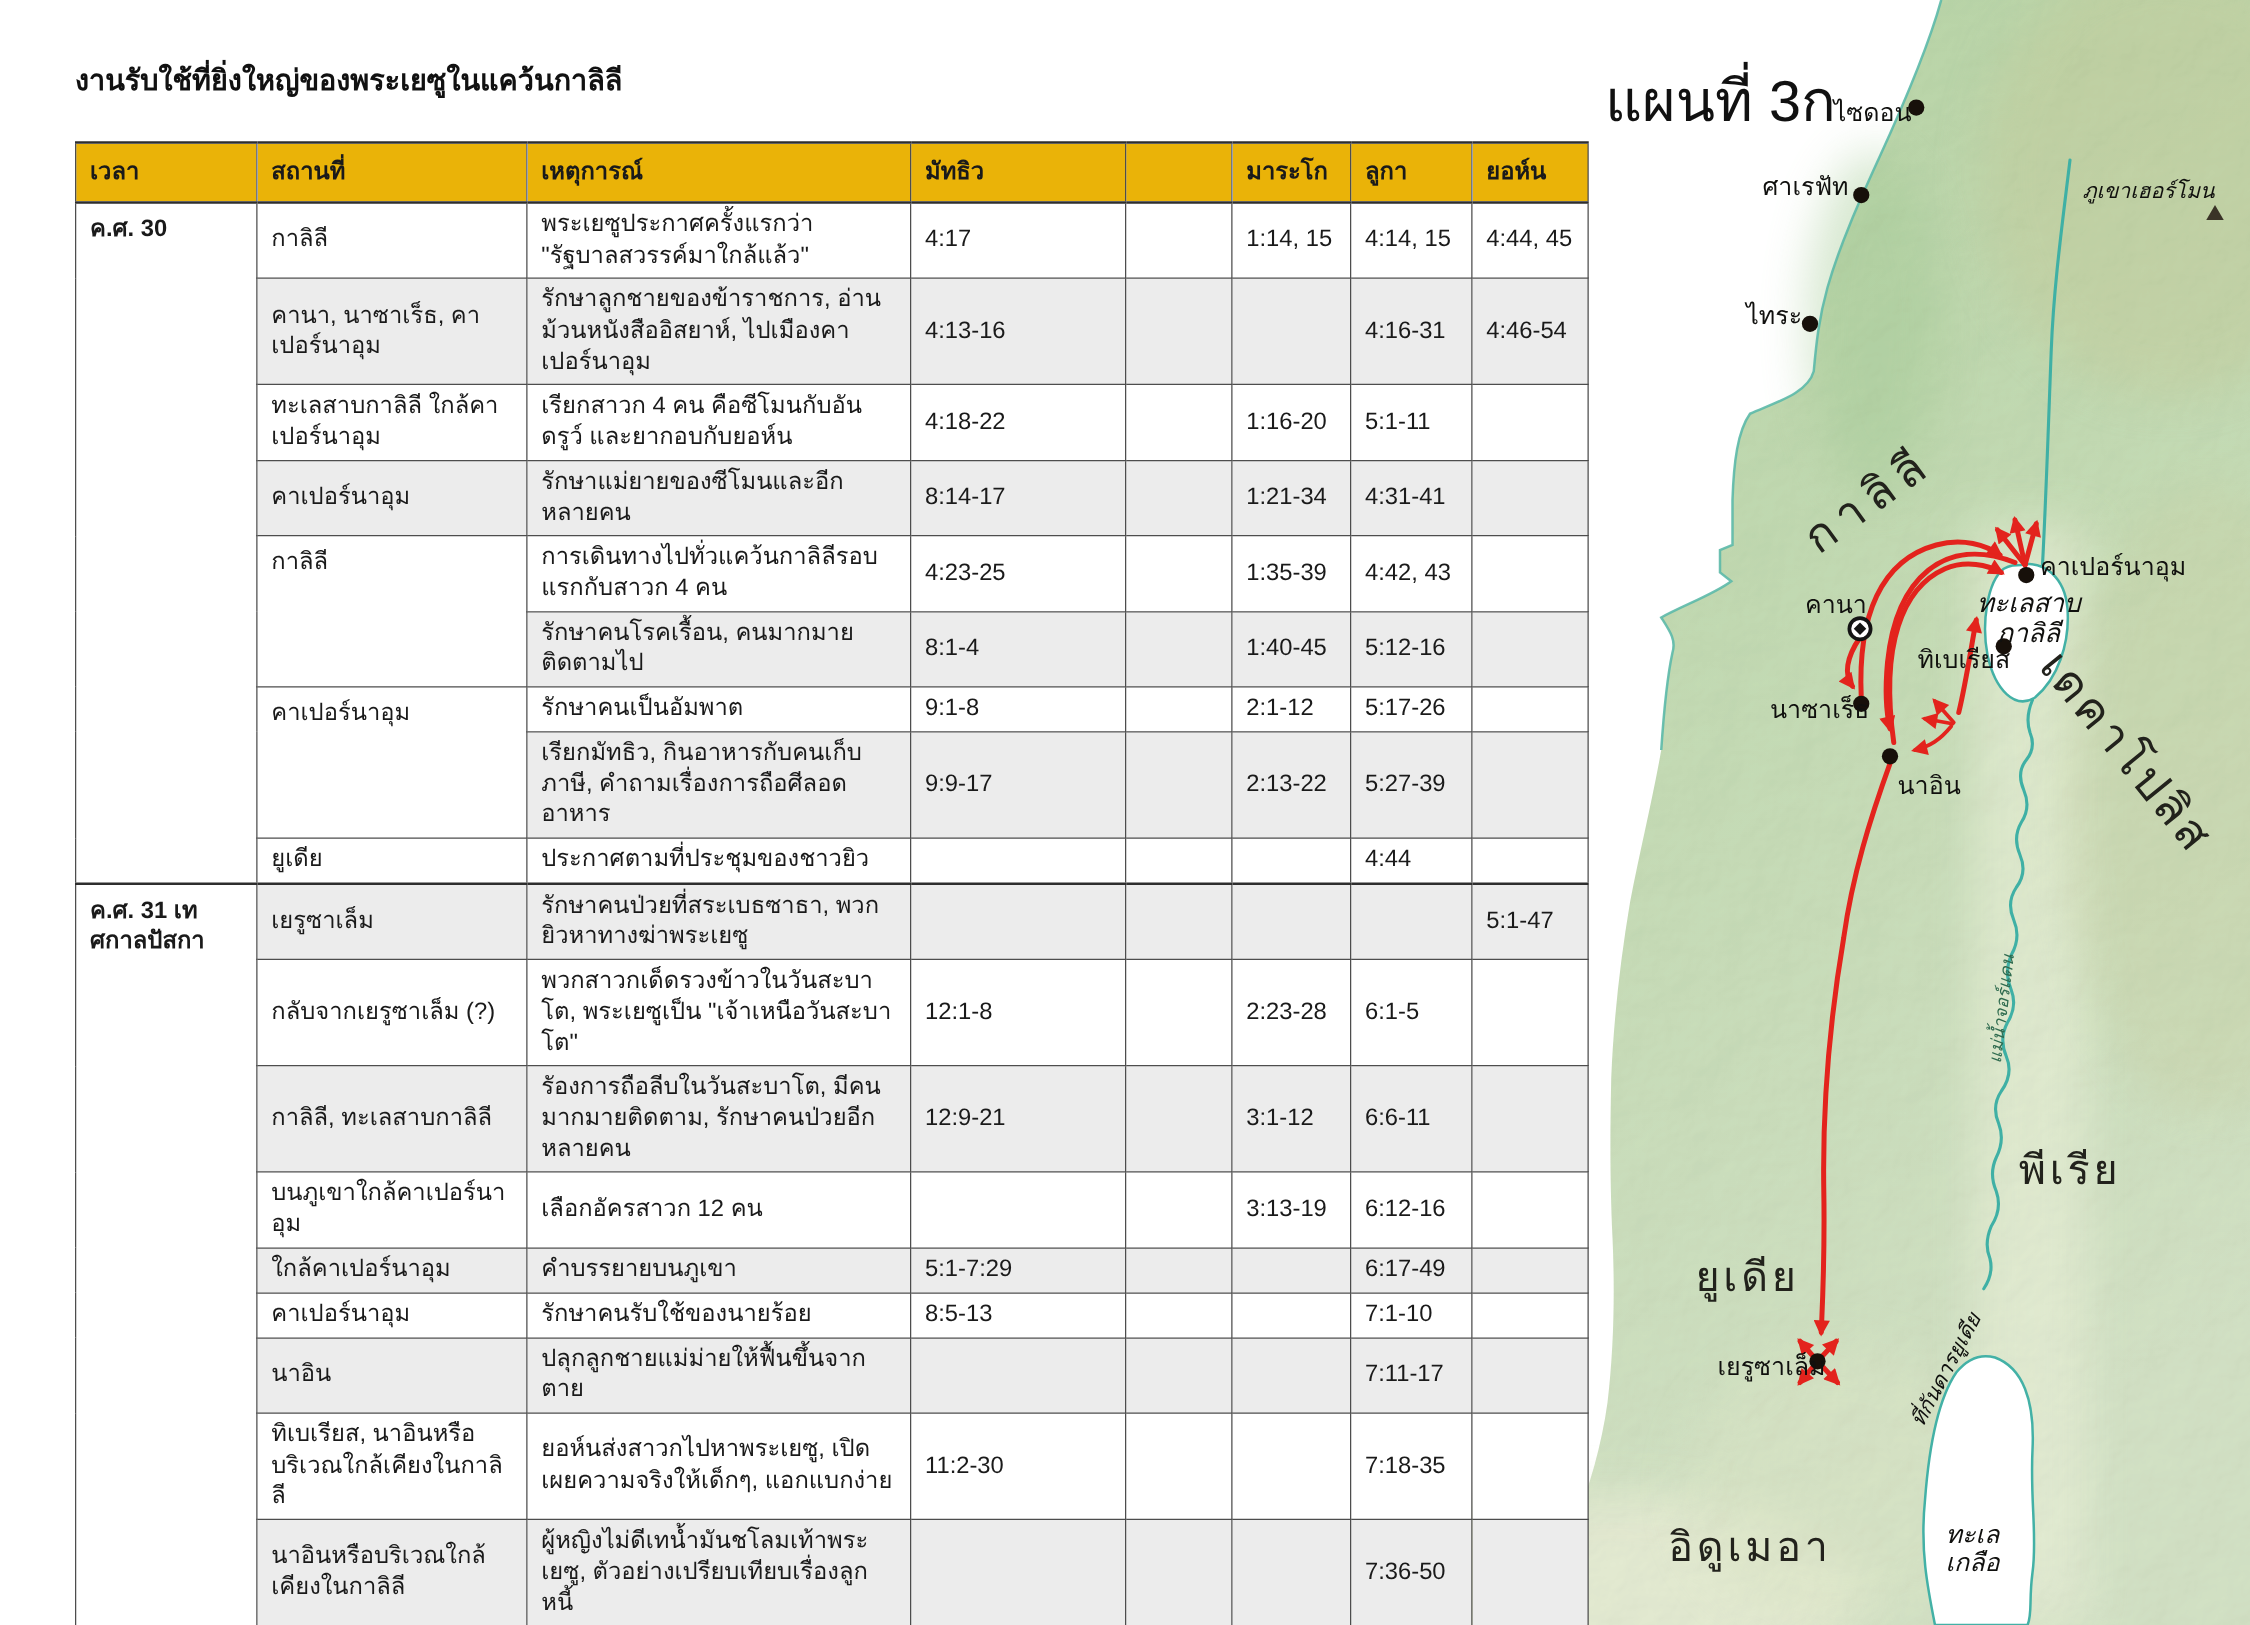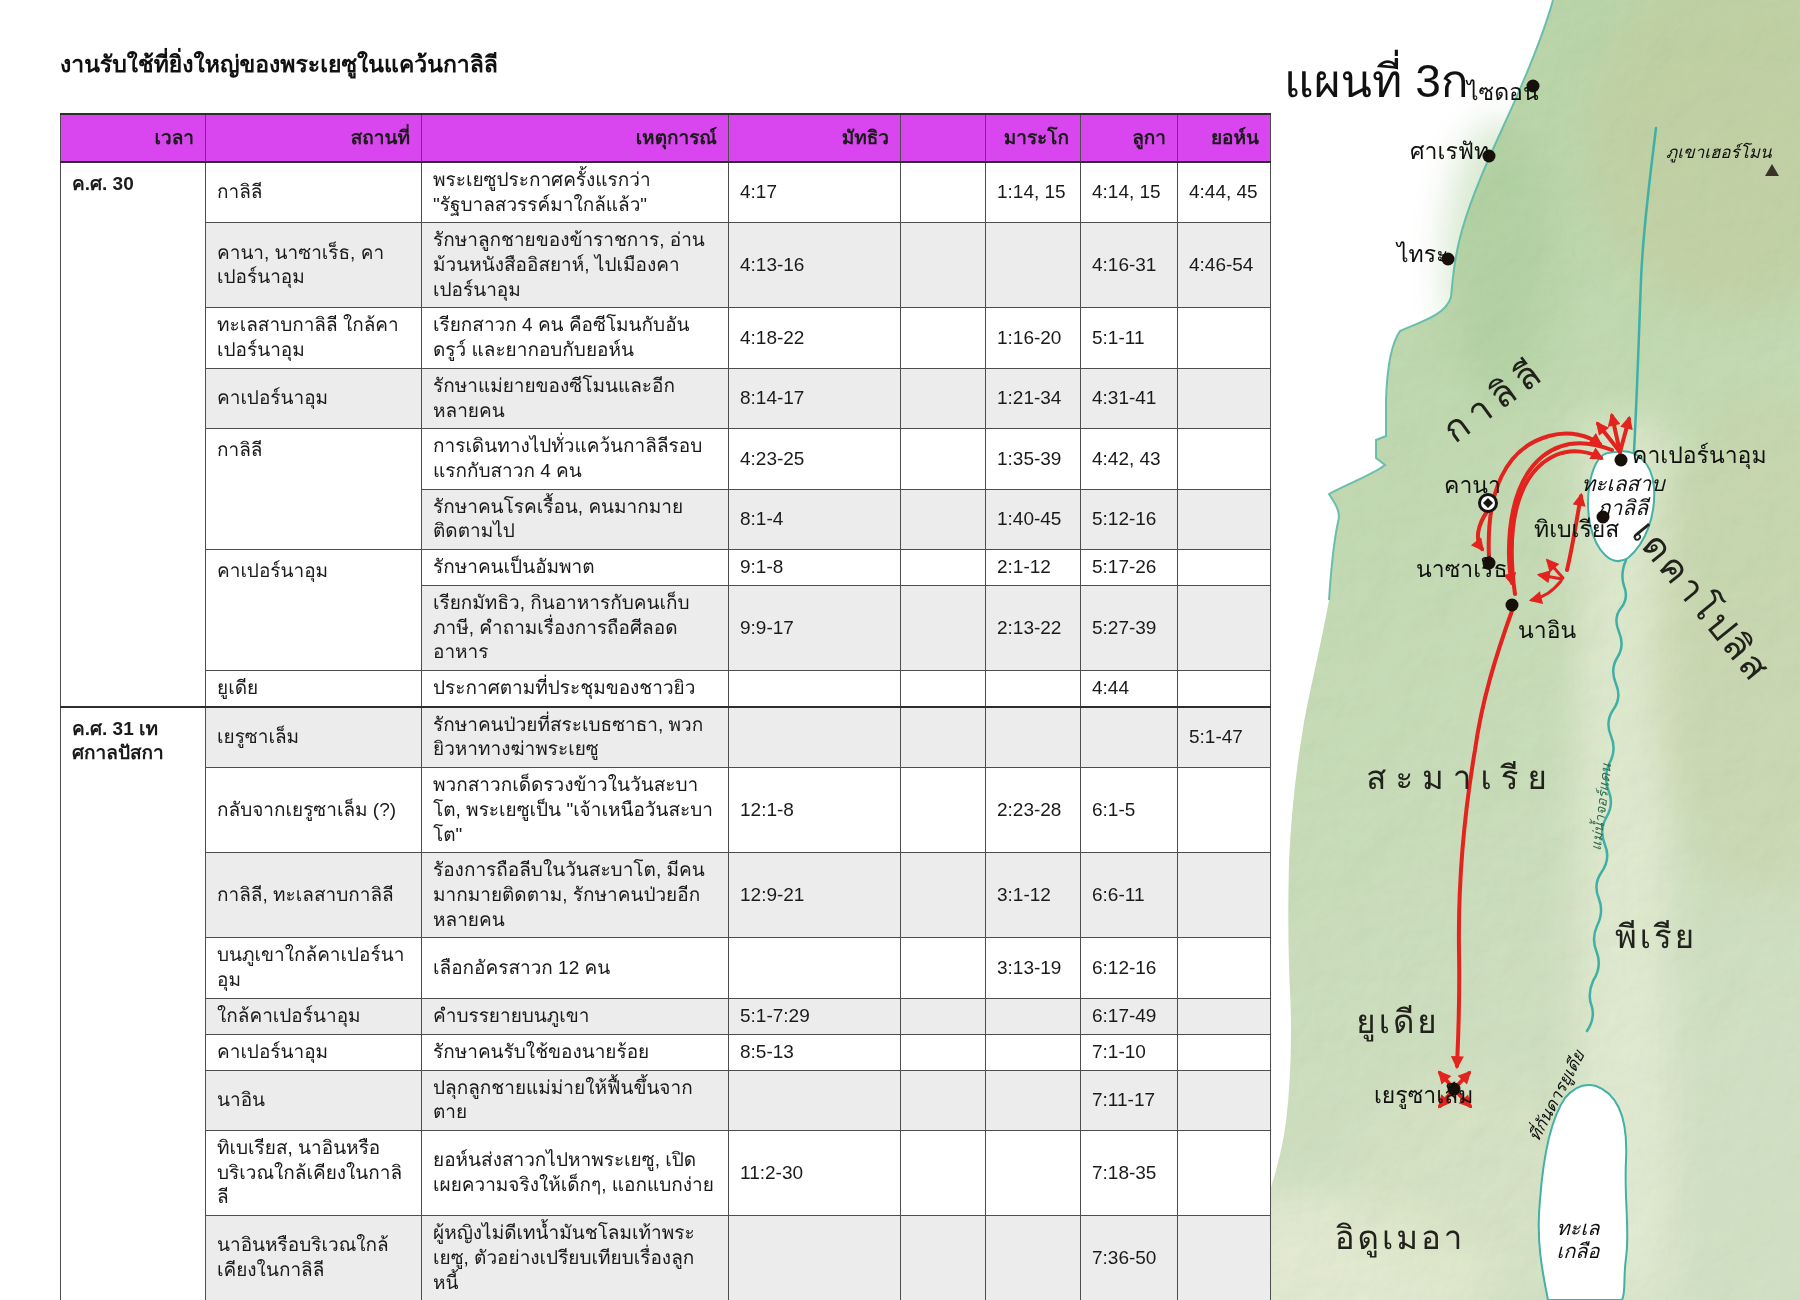--- a/index.html
+++ b/index.html
@@ -3,34 +3,34 @@
 <meta charset="utf-8">
 <style>
   html,body{margin:0;padding:0;}
   body{
     width:1800px;height:1300px;position:relative;overflow:hidden;background:#ffffff;
     font-family:"Liberation Sans","DejaVu Sans",sans-serif;color:#1a1a1a;
   }
   
   #map-svg{position:absolute;left:0;top:0;width:1800px;height:1300px;}
   #map-labels{position:absolute;left:0;top:0;width:1800px;height:1300px;pointer-events:none;}
-  .town-label{position:absolute;font-size:23px;font-weight:500;color:#10100e;white-space:nowrap;}
+  .town-label{position:absolute;font-size:20px;font-weight:500;color:#10100e;white-space:nowrap;}
   .town-label.italic{font-style:italic;font-weight:400;}
   .region-label{position:absolute;font-weight:500;color:#22221c;white-space:nowrap;transform-origin:center;}
   .water-label{position:absolute;font-style:italic;color:#10100e;text-align:center;line-height:1.15;transform-origin:center;white-space:pre-line;}
   .map-title{position:absolute;left:1284px;top:44px;font-size:46px;font-weight:500;color:#111;}
   
   .page-title{position:absolute;left:60px;top:46px;font-size:23px;font-weight:bold;color:#111;}
   
   #chron-wrap{position:absolute;left:60px;top:113px;width:1210px;}
   table.chron{border-collapse:collapse;table-layout:fixed;width:1210px;
     font-size:19px;line-height:1.3;color:#1a1a1a;}
   .chron td,.chron th{border:1px solid #4d4d4d;padding:5px 11px;vertical-align:middle;
     overflow:hidden;overflow-wrap:break-word;}
-  .chron thead th{background:#d946ef;text-align:right;font-weight:bold;
+  .chron thead th{background:#eab308;text-align:left;font-weight:bold;
     border-top:2px solid #2e2e2e;border-bottom:2px solid #2e2e2e;height:36px;}
   .chron tr.odd td{background:#ffffff;}
   .chron tr.even td{background:#ececec;}
   .chron td.time{background:#ffffff !important;font-weight:bold;vertical-align:top;padding-top:9px;}
   .chron td.span-place{background:#ffffff !important;vertical-align:top;padding-top:9px;}
   .chron td.mt2, .chron th.mt2{border-left:1px solid #b3b3b3;}
   .chron tr.group-start td{border-top:2px solid #2e2e2e;}
   .chron tbody tr:last-child td{border-bottom:2px solid #2e2e2e;}
 </style>
 </head>
@@ -153,21 +153,20 @@
     <div class="town-label italic" style="font-size: 17px; left: 1666px; top: 138px;">ภูเขาเฮอร์โมน</div>
     <div class="town-label" style="left: 1397px; top: 236px;">ไทระ</div>
     <div class="town-label" style="left: 1632px; top: 437px;">คาเปอร์นาอุม</div>
     <div class="town-label" style="left: 1444px; top: 467px;">คานา</div>
     <div class="town-label" style="left: 1534px; top: 511px;">ทิเบเรียส</div>
     <div class="town-label" style="left: 1416px; top: 551px;">นาซาเร็ธ</div>
     <div class="town-label" style="left: 1518px; top: 612px;">นาอิน</div>
     <div class="town-label" style="left: 1374px; top: 1077px;">เยรูซาเล็ม</div>
     <div class="region-label" style="left: 1494px; top: 399px; font-size: 37px; letter-spacing: 7px; transform: translate(-50%, -50%) rotate(-36deg);">กาลิลี</div>
     <div class="region-label" style="left: 1702px; top: 601px; font-size: 37px; letter-spacing: 3px; transform: translate(-50%, -50%) rotate(51deg);">เดคาโปลิส</div>
-    <div class="region-label" style="left: 1461px; top: 777px; font-size: 33px; letter-spacing: 9px; transform: translate(-50%, -50%) rotate(0deg);">สะมาเรีย</div>
     <div class="region-label" style="left: 1656px; top: 936px; font-size: 33px; letter-spacing: 3px; transform: translate(-50%, -50%) rotate(0deg);">พีเรีย</div>
     <div class="region-label" style="left: 1398px; top: 1021px; font-size: 33px; letter-spacing: 3px; transform: translate(-50%, -50%) rotate(0deg);">ยูเดีย</div>
     <div class="region-label" style="left: 1400px; top: 1237px; font-size: 33px; letter-spacing: 3px; transform: translate(-50%, -50%) rotate(0deg);">อิดูเมอา</div>
     <div class="water-label" style="left: 1623px; top: 496px; font-size: 21px; transform: translate(-50%, -50%) rotate(0deg);">ทะเลสาบ
 กาลิลี</div>
     <div class="water-label" style="left: 1578px; top: 1240px; font-size: 20px; transform: translate(-50%, -50%) rotate(0deg);">ทะเล
 เกลือ</div>
     <div class="water-label" style="left: 1601px; top: 807px; font-size: 14px; color: rgb(47, 107, 79); transform: translate(-50%, -50%) rotate(-83deg);">แม่น้ำจอร์แดน</div>
     <div class="water-label" style="left: 1557px; top: 1096px; font-size: 17px; transform: translate(-50%, -50%) rotate(-62deg);">ที่กันดารยูเดีย</div>
   </div>

